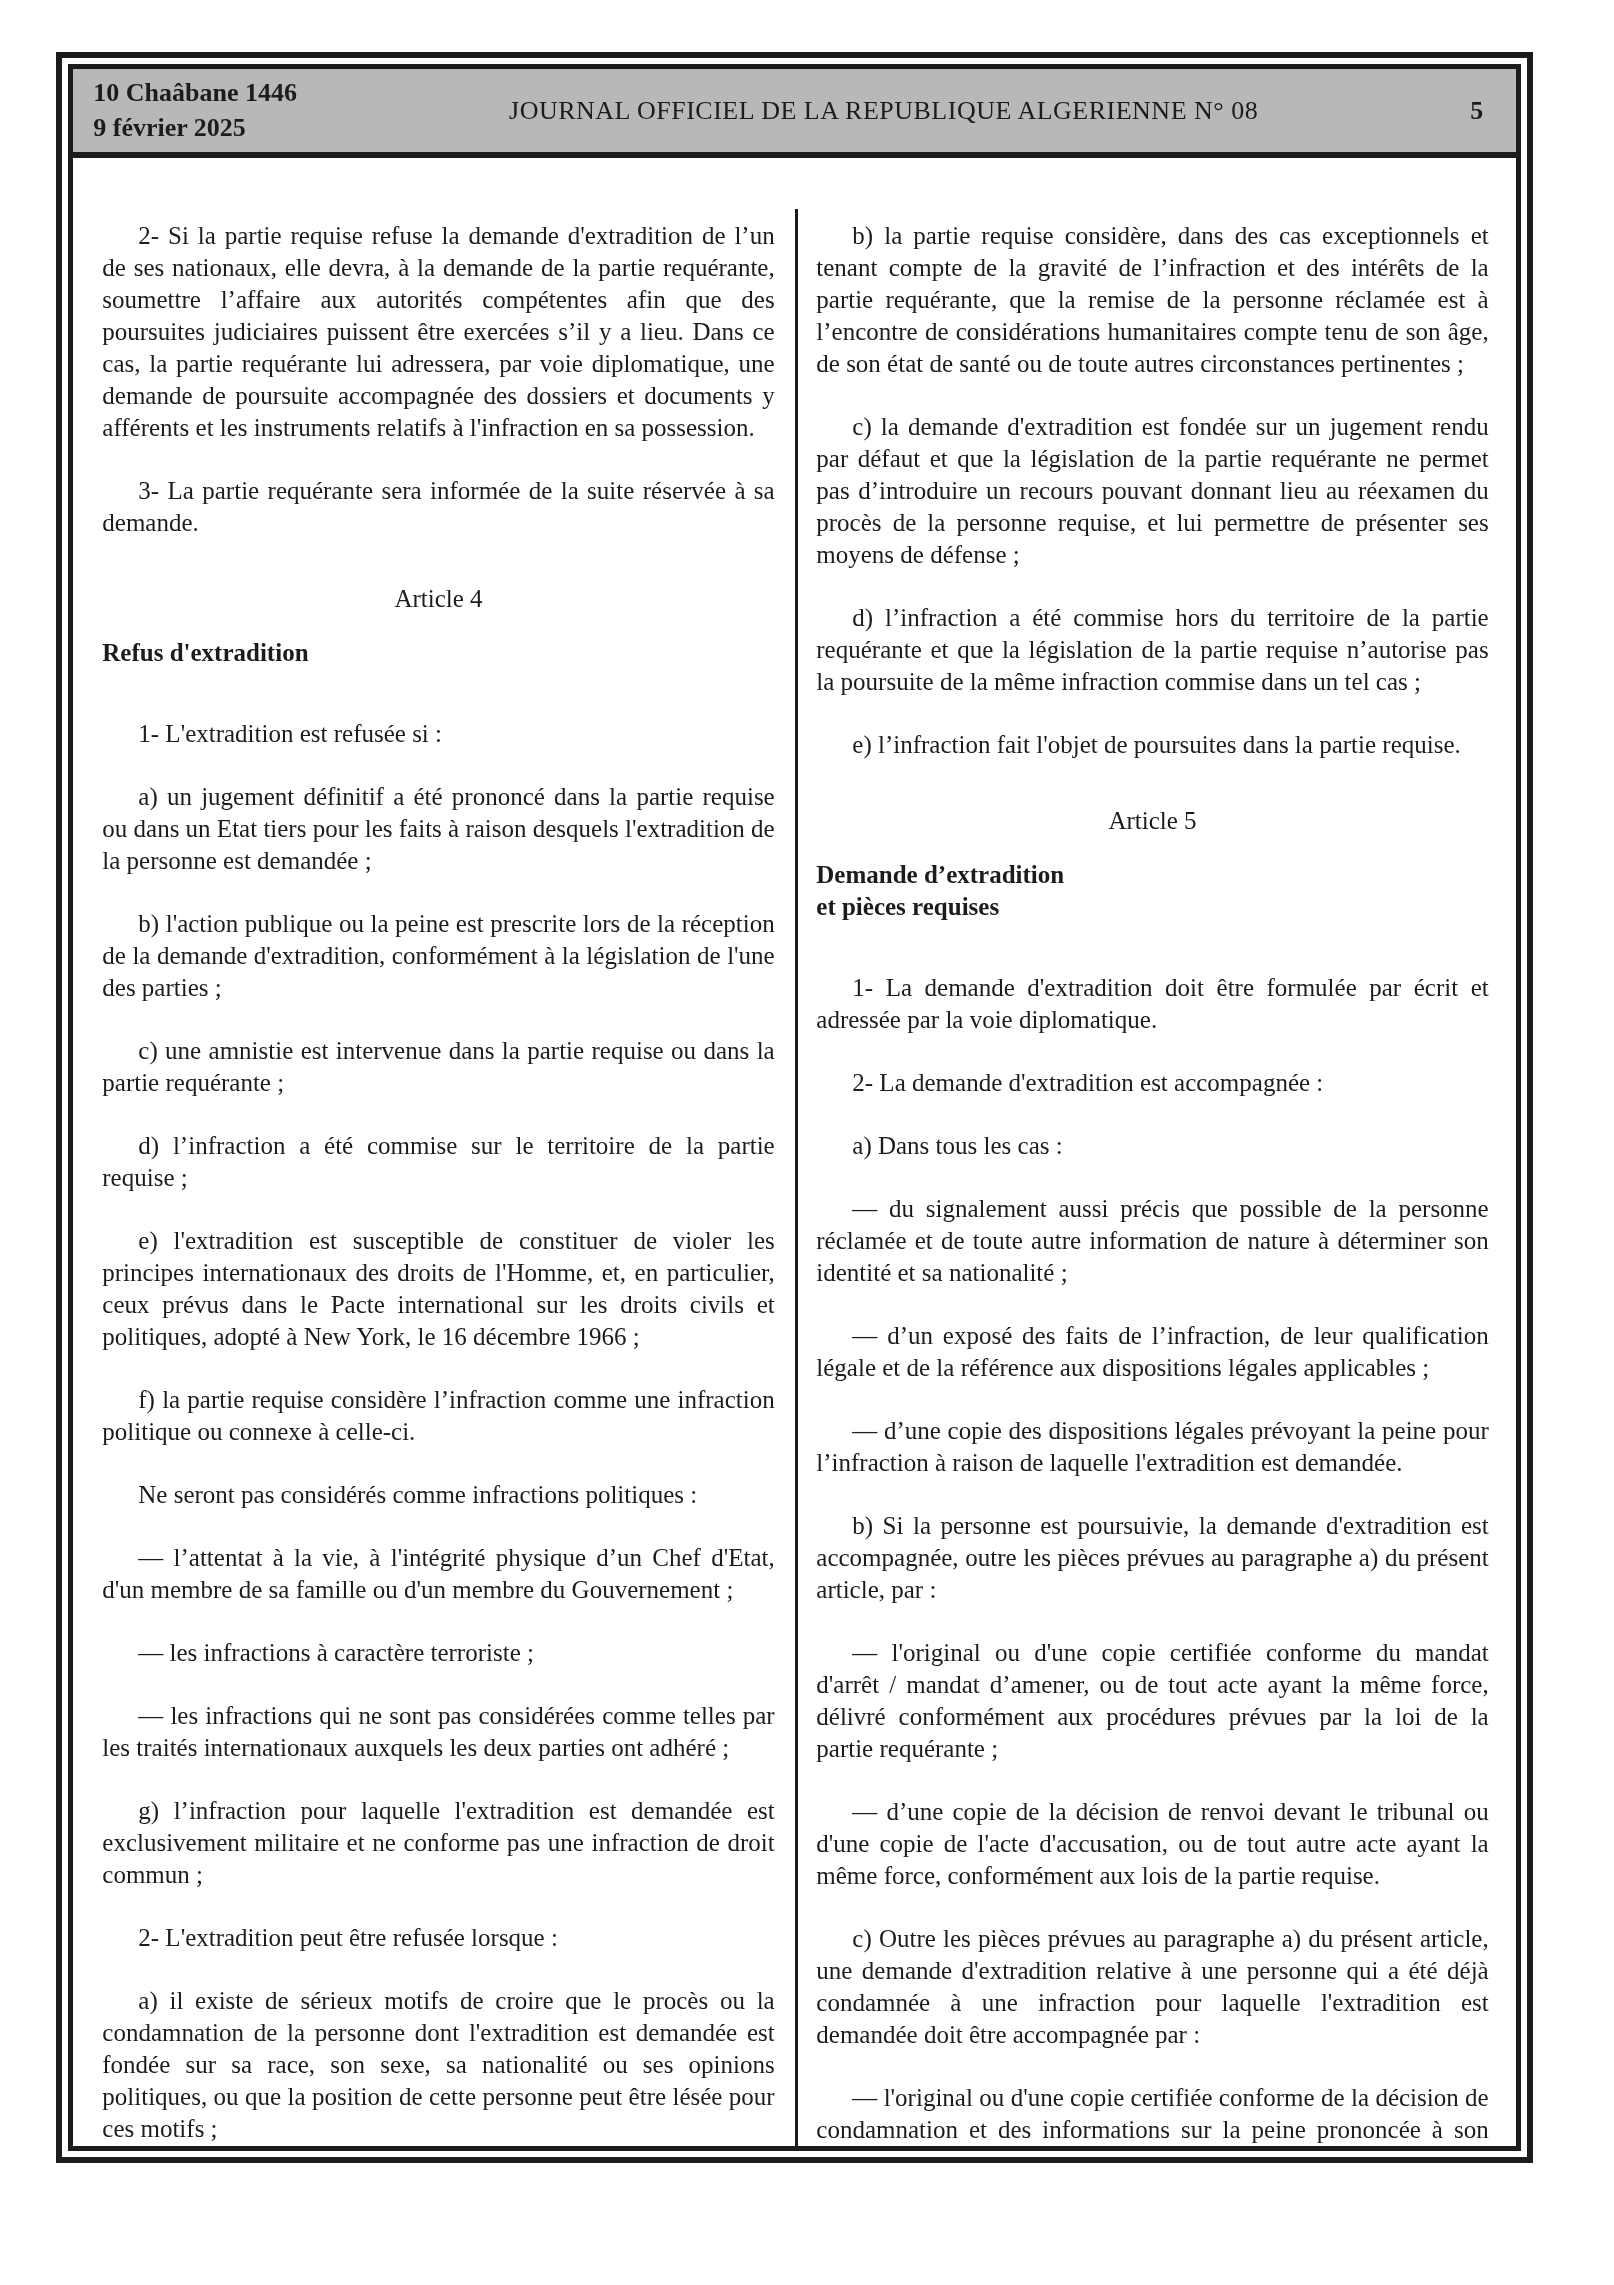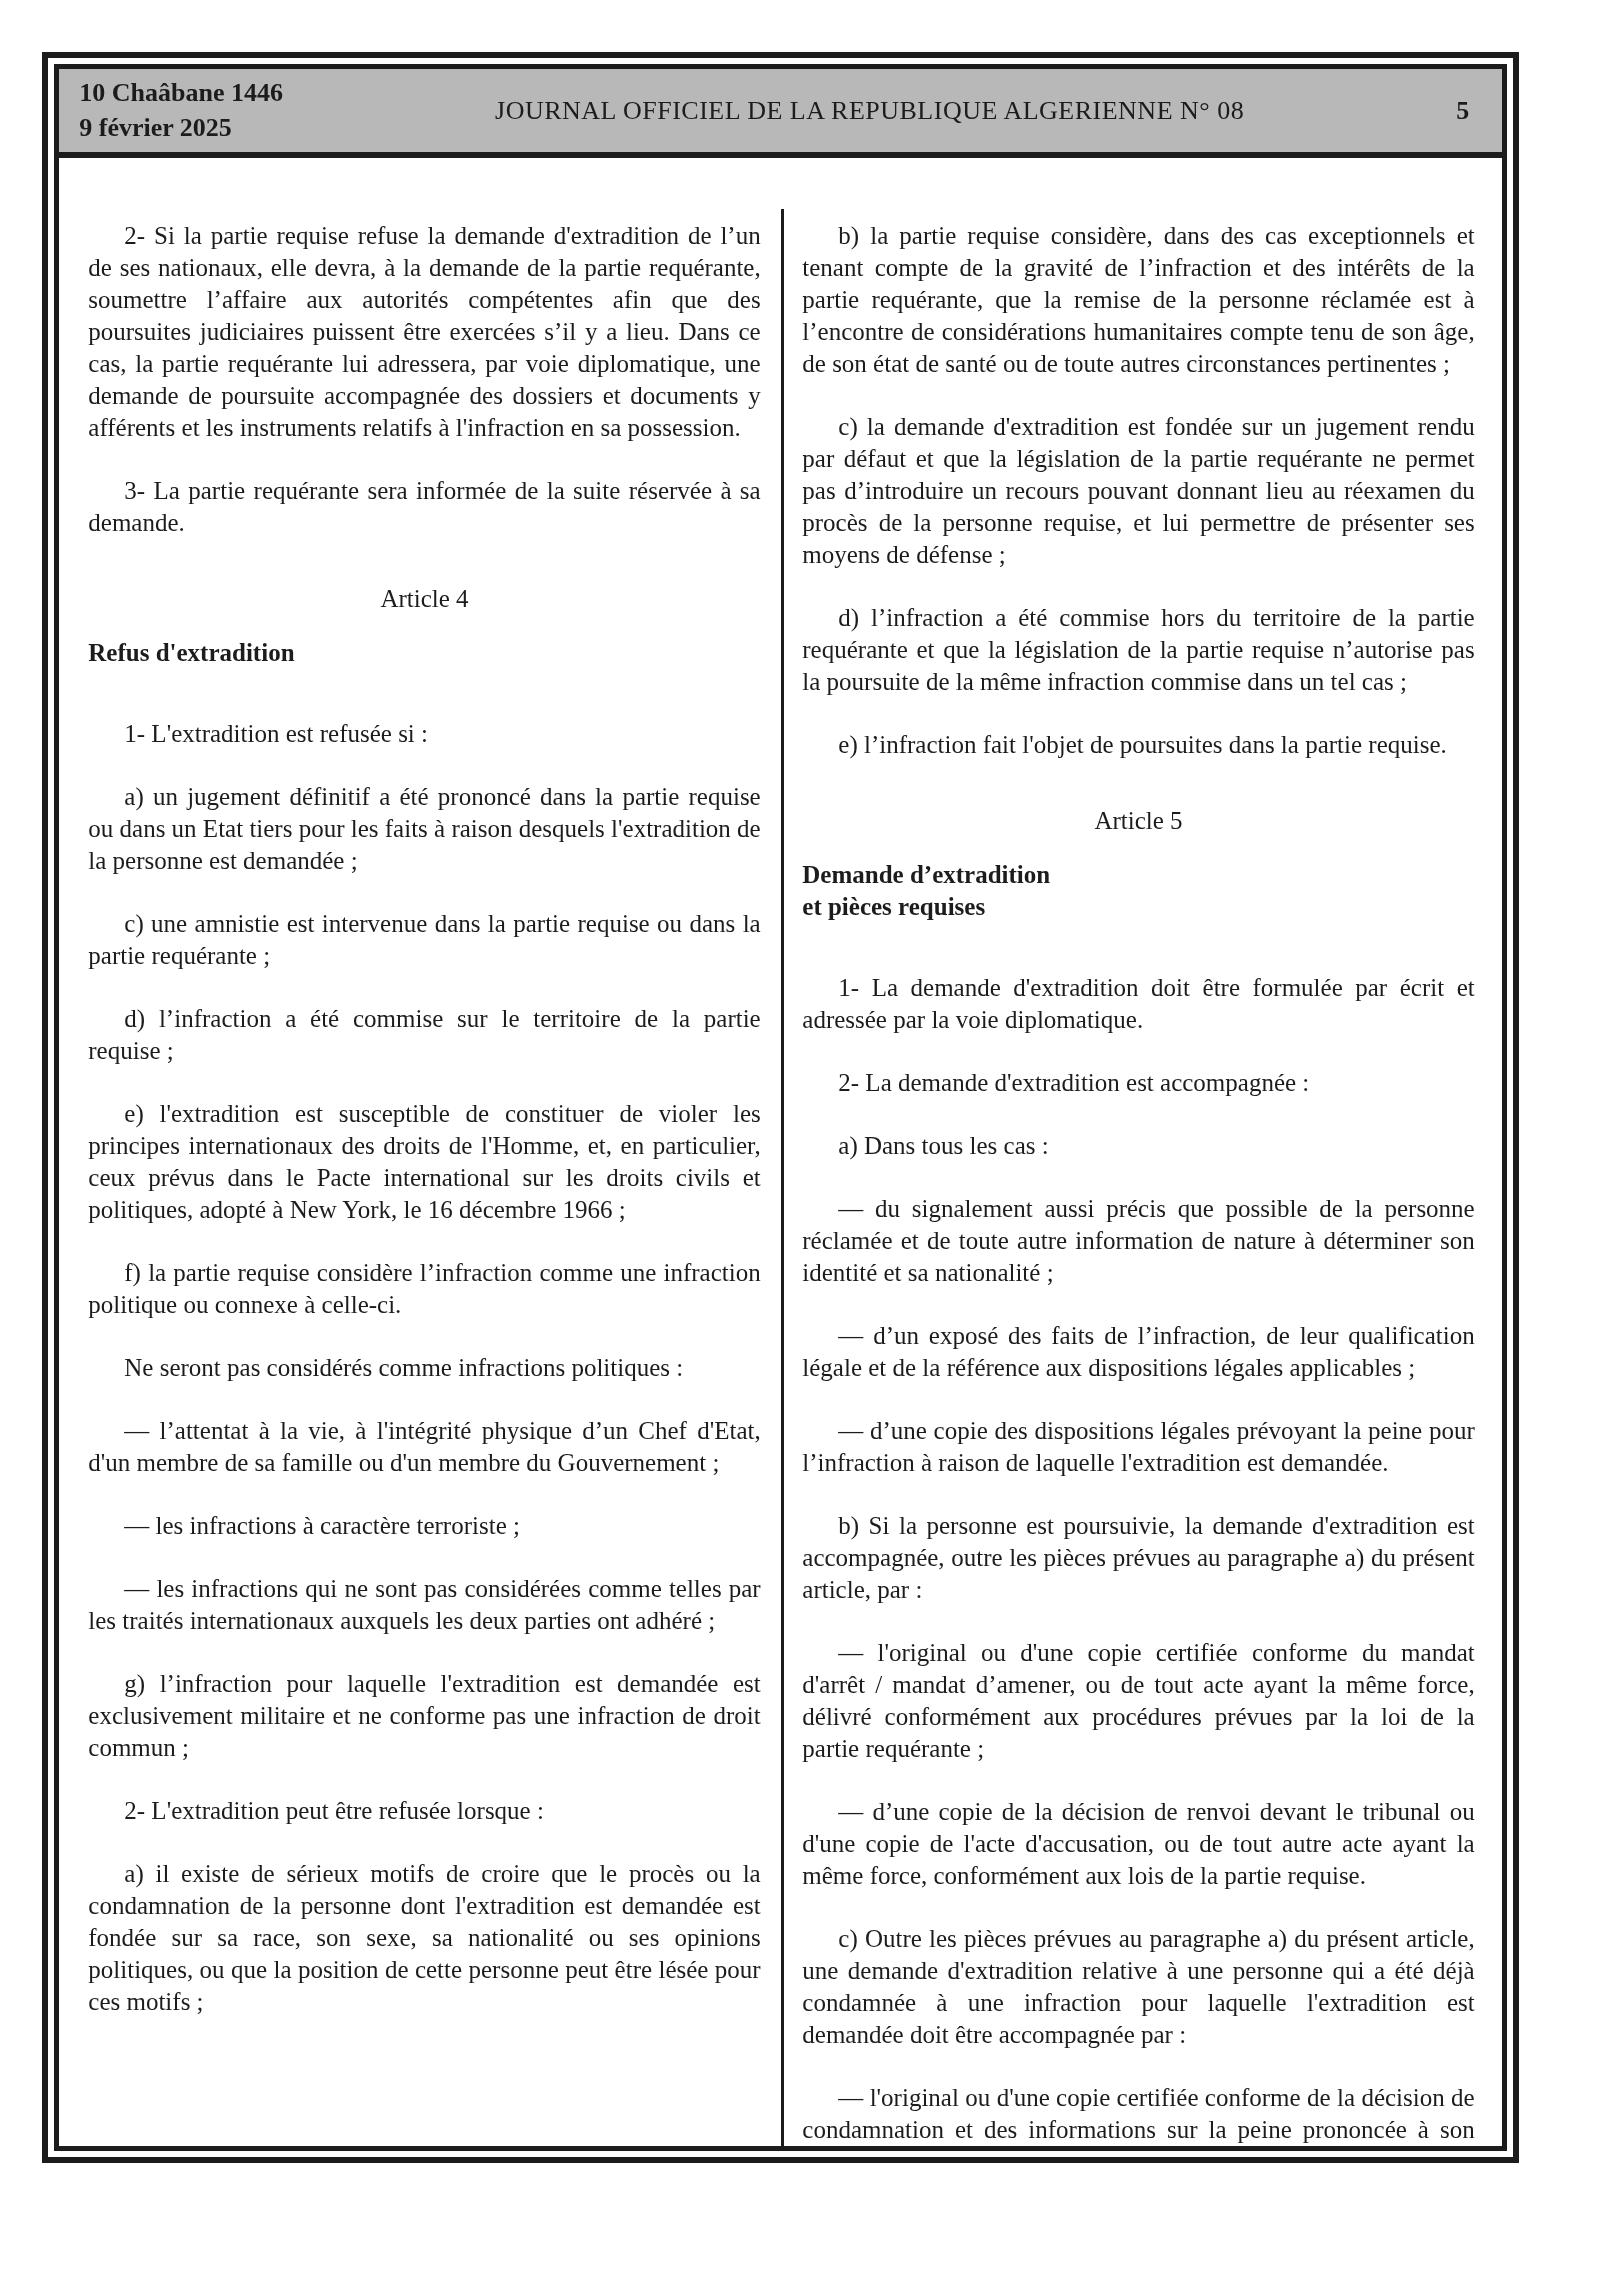--- a/index.html
+++ b/index.html
@@ -6,21 +6,21 @@
   html,body{margin:0;padding:0;}
   body{
     width:1615px;height:2285px;
     background:#ffffff;
     font-family:"Liberation Serif","DejaVu Serif",serif;
     color:#1c1c1c;
     position:relative;
     -webkit-font-smoothing:antialiased;
   }
   .frame{
-    position:absolute;left:42px;top:52px;
+    position:absolute;left:56px;top:52px;
     width:1477px;height:2111px;
     border:6.3px solid #1c1c1c;
     box-sizing:border-box;
     padding:6.3px;
     background:#ffffff;
   }
   .inner{
     width:100%;height:100%;
     border:5.4px solid #1c1c1c;
     box-sizing:border-box;
@@ -96,20 +96,21 @@
     </div>
 
     <div class="content">
       <div class="col">
           <p class="block body">2- Si la partie requise refuse la demande d'extradition de l’un de ses nationaux, elle devra, à la demande de la partie requérante, soumettre l’affaire aux autorités compétentes afin que des poursuites judiciaires puissent être exercées s’il y a lieu. Dans ce cas, la partie requérante lui adressera, par voie diplomatique, une demande de poursuite accompagnée des dossiers et documents y afférents et les instruments relatifs à l'infraction en sa possession.</p>
           <p class="block body">3- La partie requérante sera informée de la suite réservée à sa demande.</p>
           <p class="block article-number">Article 4</p>
           <p class="block article-title">Refus d'extradition</p>
           <p class="block body">1- L'extradition est refusée si :</p>
           <p class="block body">a) un jugement définitif a été prononcé dans la partie requise ou dans un Etat tiers pour les faits à raison desquels l'extradition de la personne est demandée ;</p>
+          <p class="block body">b) l'action publique ou la peine est prescrite lors de la réception de la demande d'extradition, conformément à la législation de l'une des parties ;</p>
           <p class="block body">c) une amnistie est intervenue dans la partie requise ou dans la partie requérante ;</p>
           <p class="block body">d) l’infraction a été commise sur le territoire de la partie requise ;</p>
           <p class="block body">e) l'extradition est susceptible de constituer de violer les principes internationaux des droits de l'Homme, et, en particulier, ceux prévus dans le Pacte international sur les droits civils et politiques, adopté à New York, le 16 décembre 1966 ;</p>
           <p class="block body">f) la partie requise considère l’infraction comme une infraction politique ou connexe à celle-ci.</p>
           <p class="block body">Ne seront pas considérés comme infractions politiques :</p>
           <p class="block body">— l’attentat à la vie, à l'intégrité physique d’un Chef d'Etat, d'un membre de sa famille ou d'un membre du Gouvernement ;</p>
           <p class="block body">— les infractions à caractère terroriste ;</p>
           <p class="block body">— les infractions qui ne sont pas considérées comme telles par les traités internationaux auxquels les deux parties ont adhéré ;</p>
           <p class="block body">g) l’infraction pour laquelle l'extradition est demandée est exclusivement militaire et ne conforme pas une infraction de droit commun ;</p>
           <p class="block body">2- L'extradition peut être refusée lorsque :</p>

